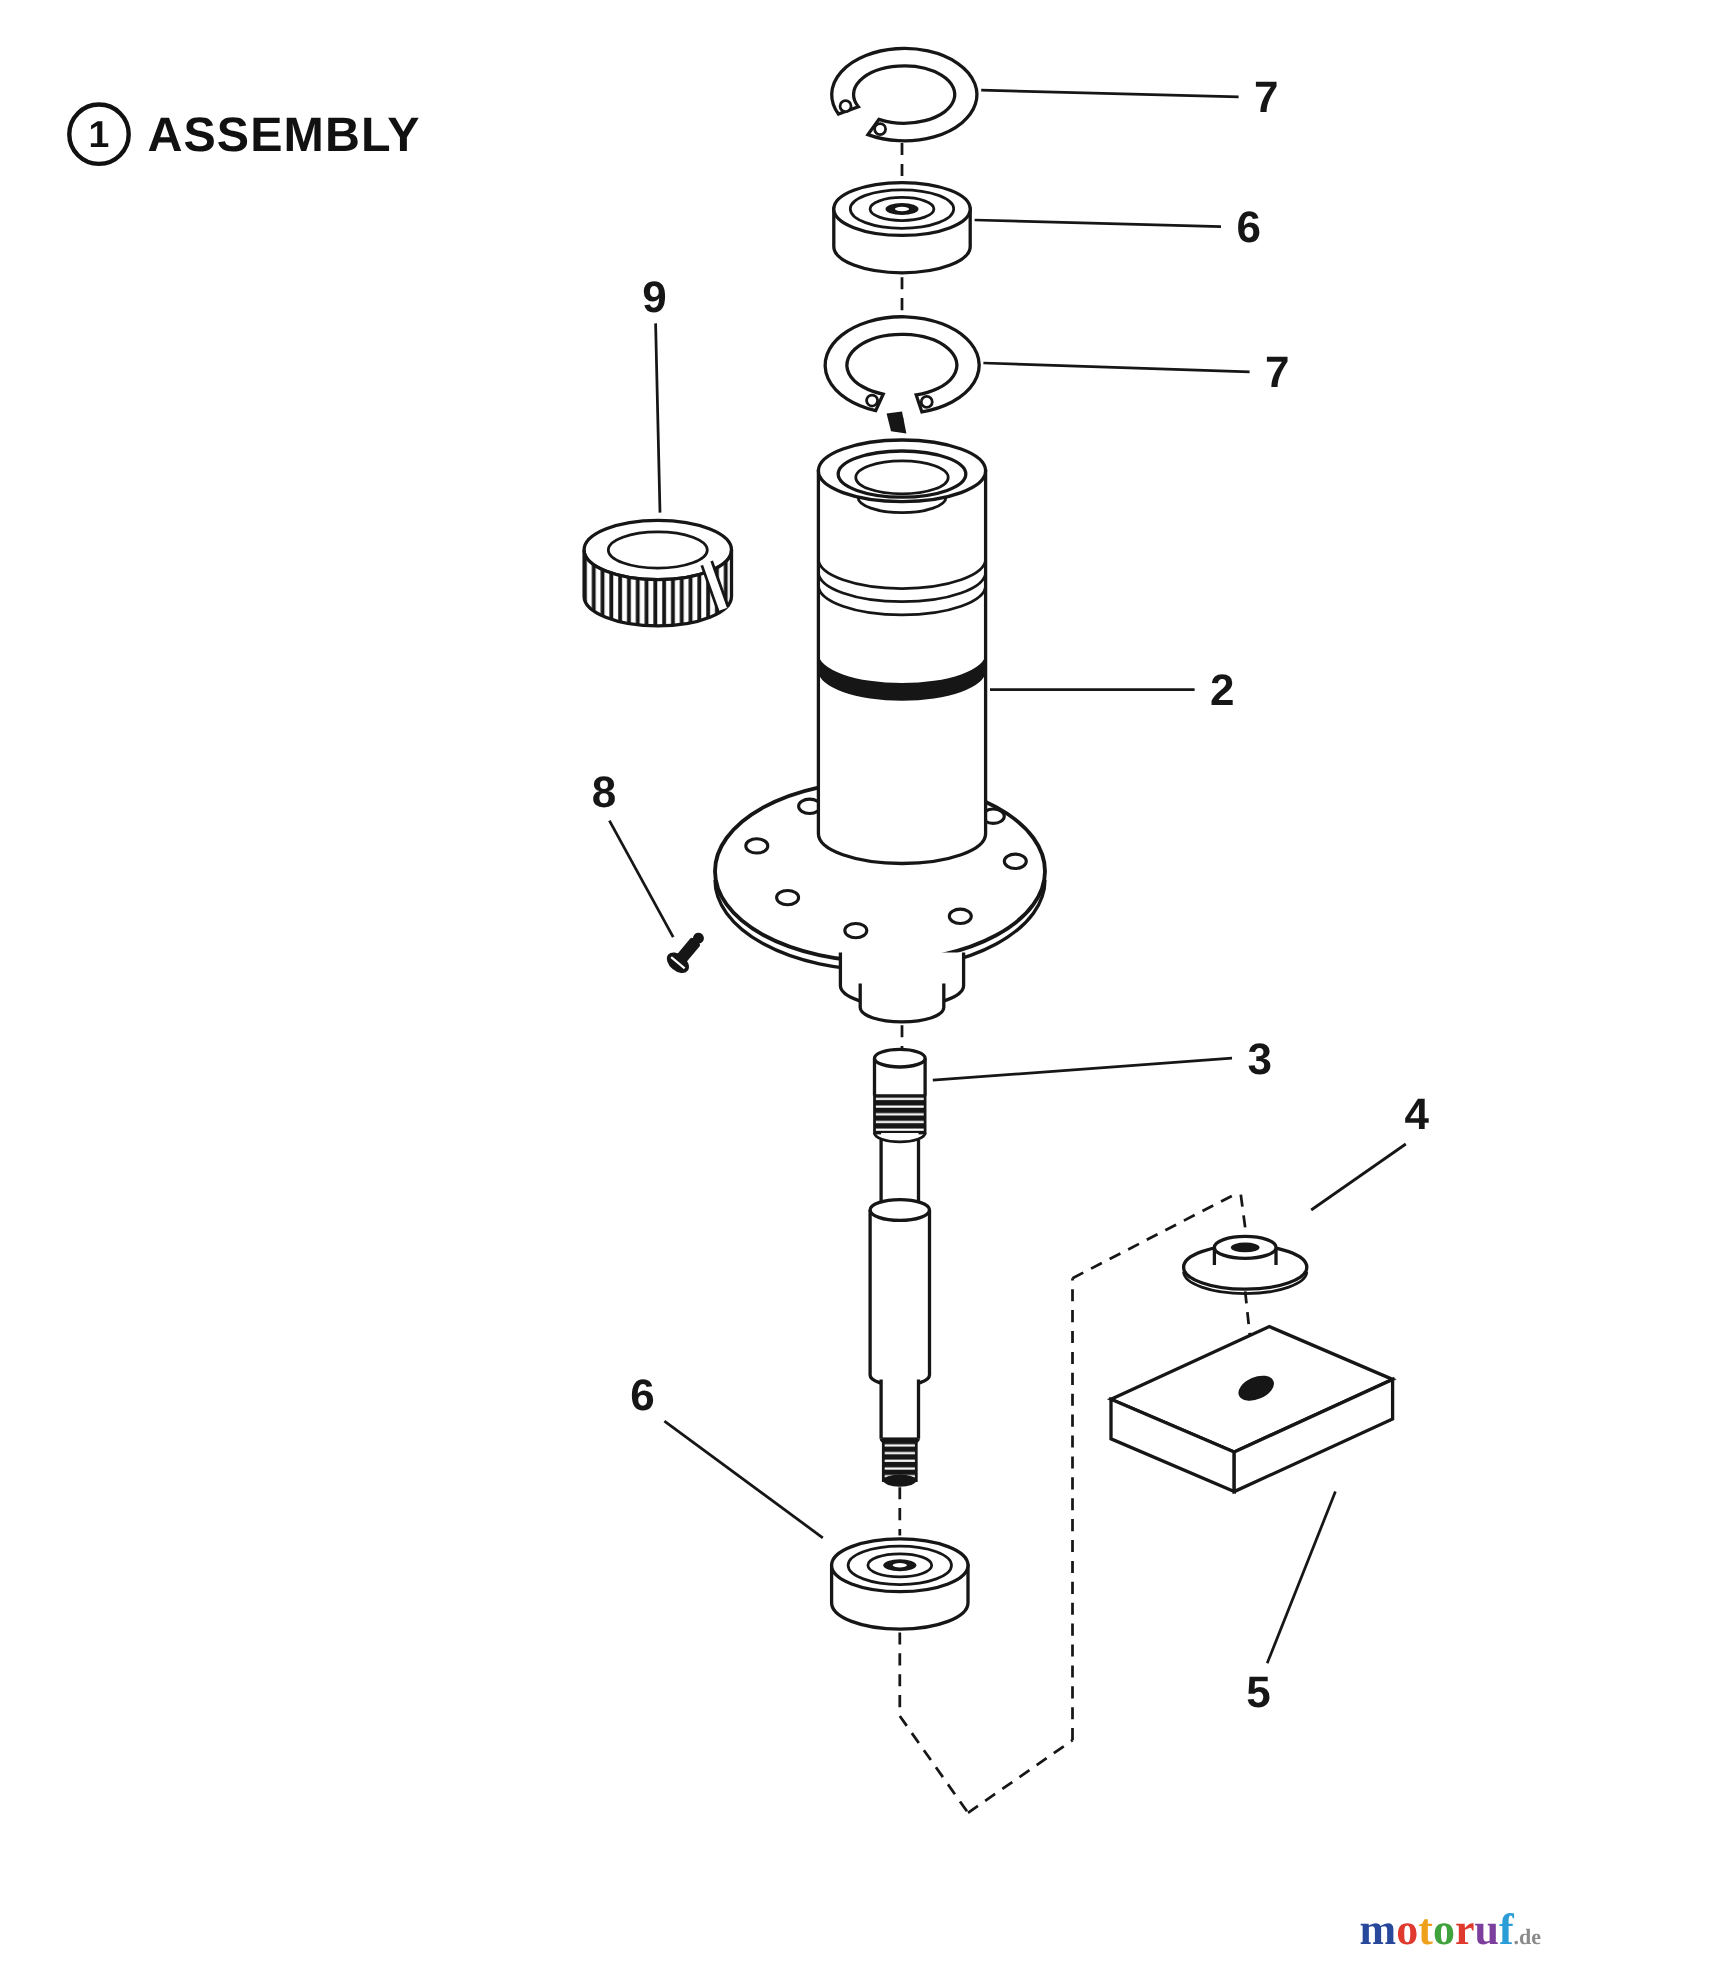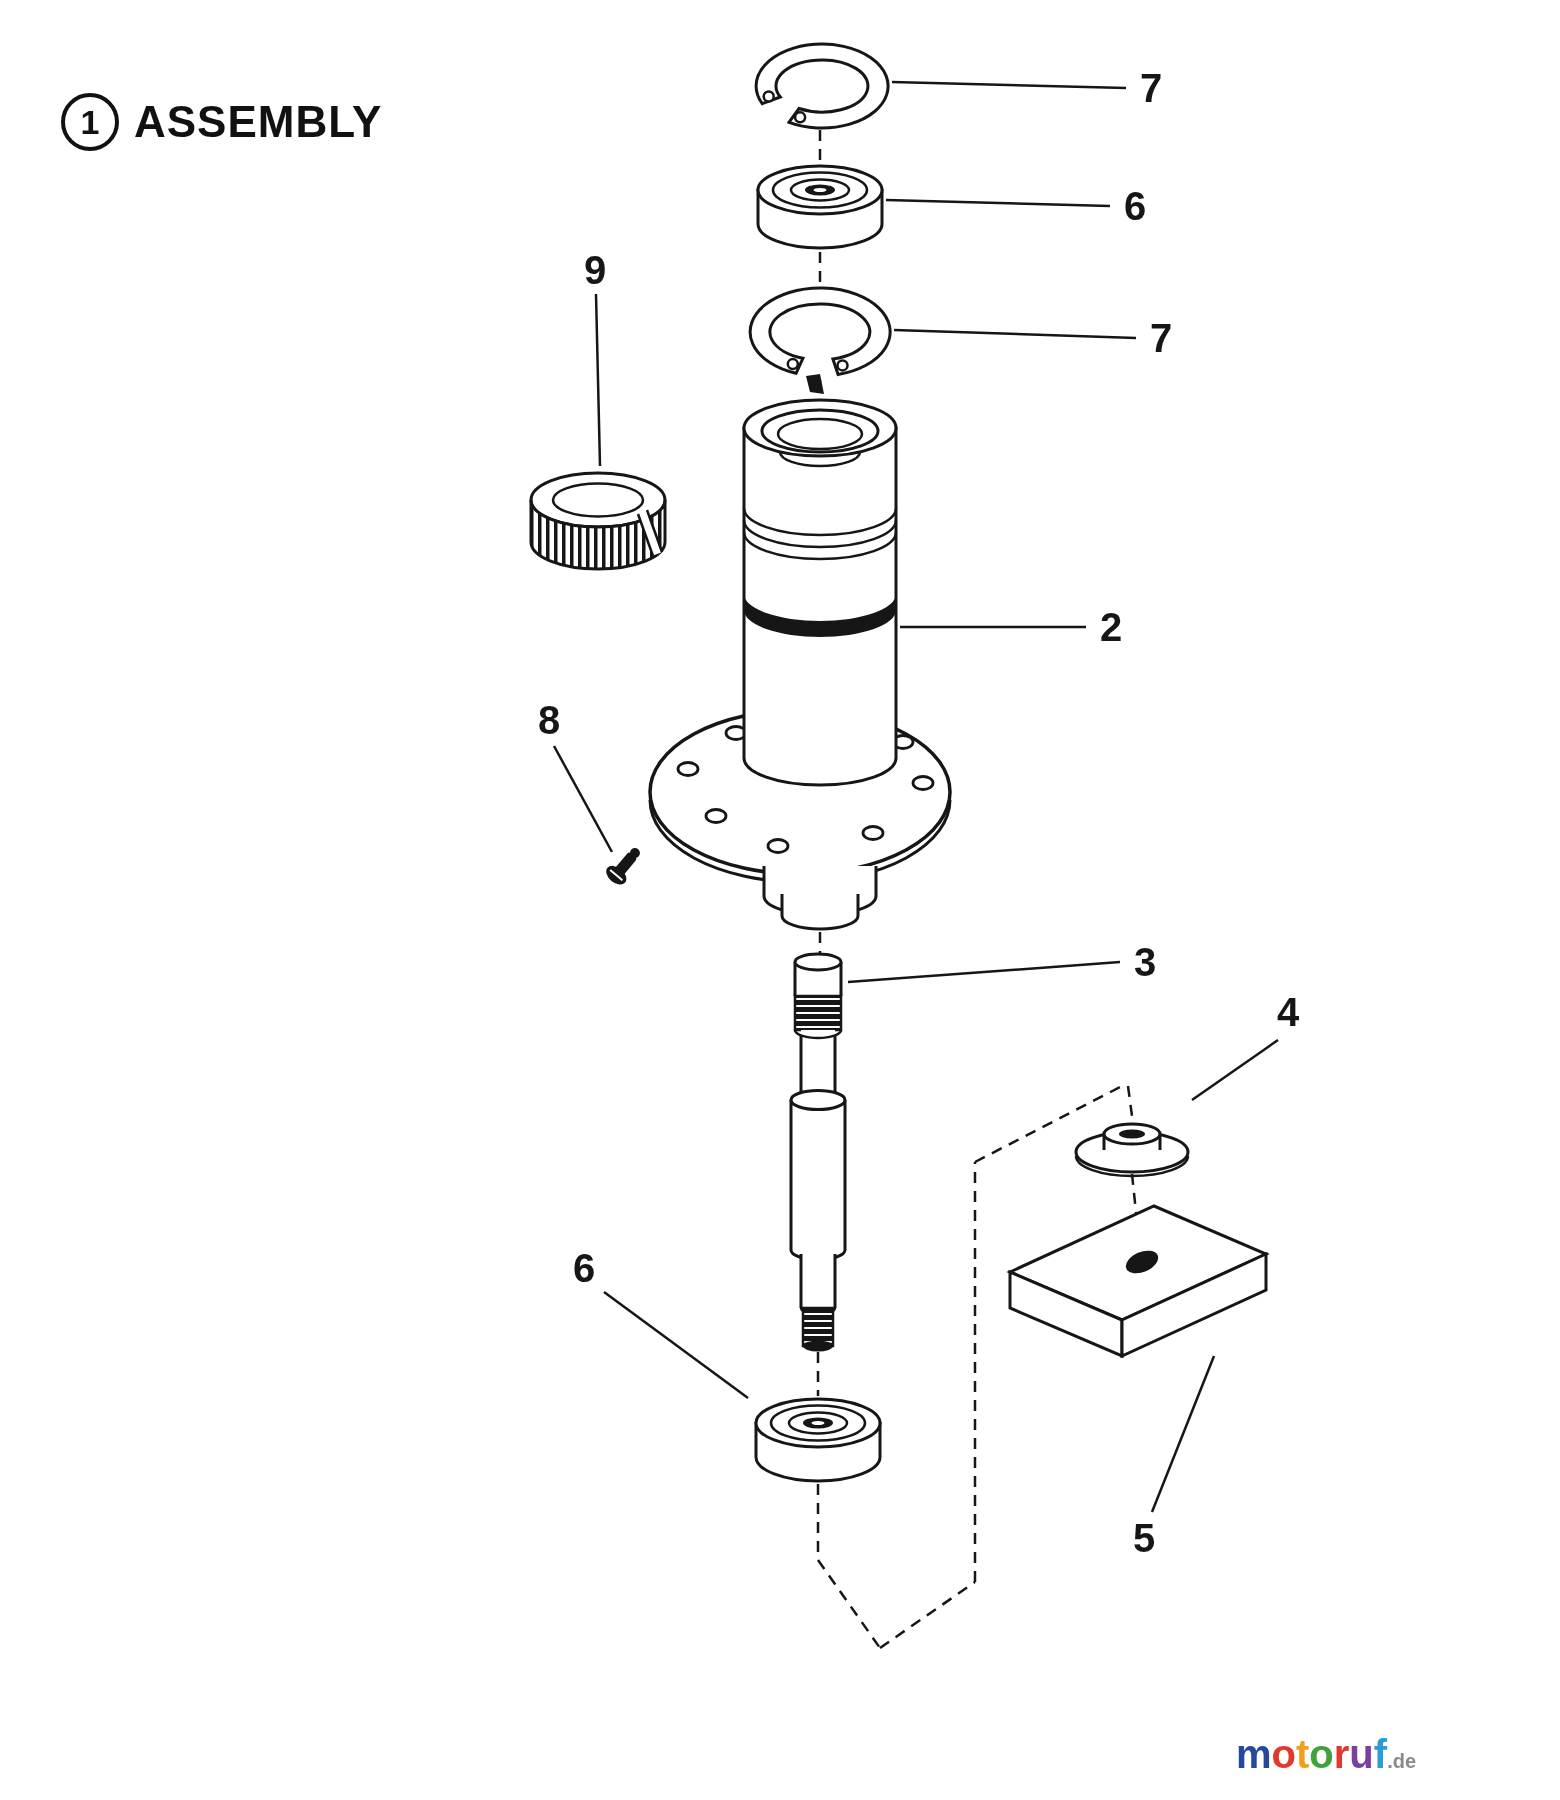--- a/index.html
+++ b/index.html
@@ -3,21 +3,21 @@
 <meta charset="utf-8">
 <style>
   html,body{margin:0;padding:0;background:#ffffff;}
   .page{position:relative;width:1560px;height:1800px;background:#ffffff;overflow:hidden;font-family:"Liberation Sans",sans-serif;}
   svg{position:absolute;left:0;top:0;}
   text.callout{font-family:"Liberation Sans",sans-serif;font-weight:bold;font-size:40px;fill:#161616;}
   text.title{font-family:"Liberation Sans",sans-serif;font-weight:bold;font-size:44px;fill:#111;letter-spacing:1px;}
   text.fignum{font-family:"Liberation Sans",sans-serif;font-weight:bold;font-size:34px;fill:#111;}
   .dash{stroke:#161616;stroke-width:2.5;fill:none;stroke-dasharray:11 8;}
   .leader{stroke:#161616;stroke-width:2.5;fill:none;}
-  .watermark{position:absolute;left:1236px;top:1734px;font-family:Liberation Sans, sans-serif;font-weight:bold;font-size:40px;line-height:1;white-space:nowrap;text-decoration:none;cursor:pointer;}
+  .watermark{position:absolute;left:1236px;top:1734px;font-family:Liberation Serif, serif;font-weight:bold;font-size:40px;line-height:1;white-space:nowrap;text-decoration:none;cursor:pointer;}
   .watermark .suffix{font-size:20px;}
 </style>
 </head>
 <body>
 
 <div class="page">
 <svg width="1560" height="1800" viewBox="0 0 1560 1800">
   <defs>
     <pattern id="hatchV" width="8" height="12" patternUnits="userSpaceOnUse">
       <rect width="8" height="12" fill="#ffffff"></rect>

